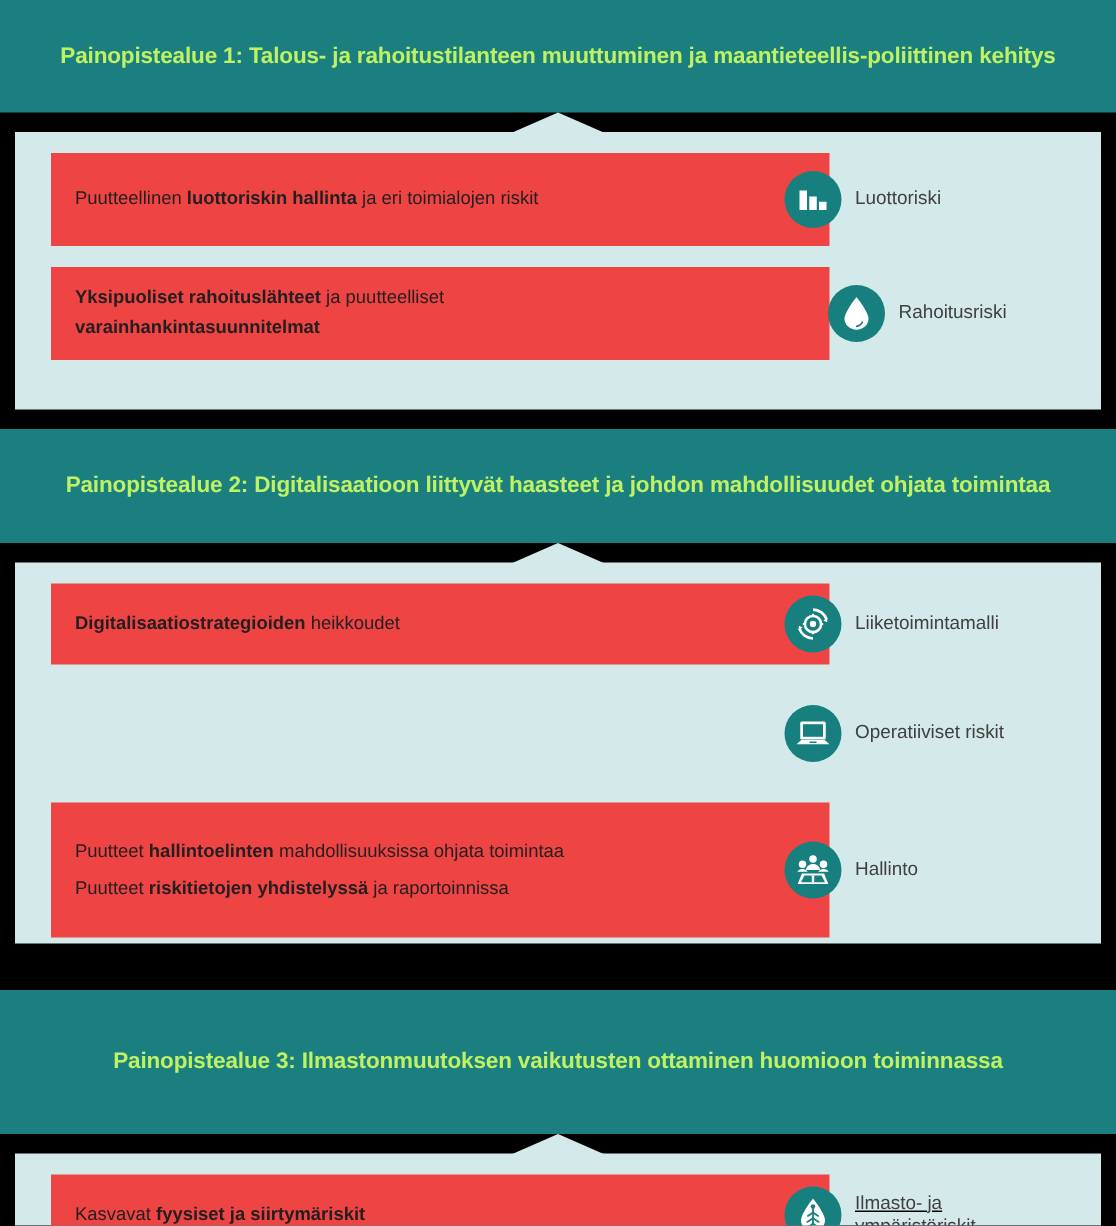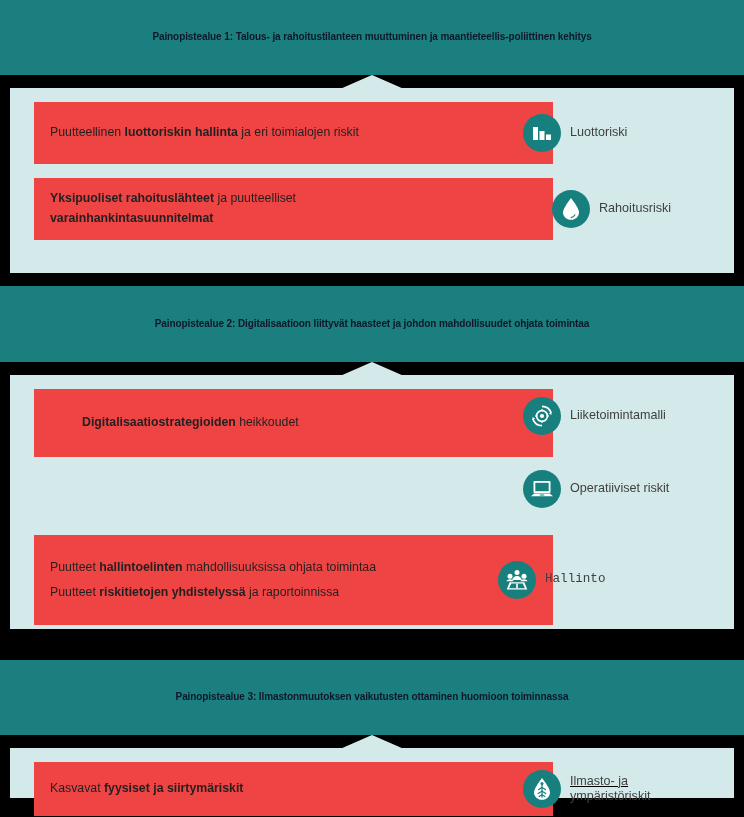--- a/index.html
+++ b/index.html
@@ -17,27 +17,27 @@
     background: #000000;
   }
 
   
   .section { position: absolute; left: 0; width: 744px; }
 
   
   .band {
     width: 744px;
     background: #1b7f7f;
-    color: #0f172a;
+    color: #bef264;
     display: flex;
     align-items: center;
     justify-content: center;
     text-align: center;
     font-weight: bold;
-    font-size: 10px;
+    font-size: 15px;
     line-height: 1.45;
     letter-spacing: -0.1px;
     padding: 0 40px;
   }
 
   
   .panel-wrap { position: relative; width: 744px; }
   .panel {
     position: absolute;
     left: 10px;
@@ -154,21 +154,21 @@
   </div>
 
   <div class="section" style="top:286px;">
     <div class="band" style="height:76px;">
       <span>Painopistealue 2: Digitalisaatioon liittyvät haasteet ja johdon mahdollisuudet ohjata toimintaa</span>
     </div>
     <div class="panel-wrap" style="height:267px;">
       <div class="notch"></div>
       <div class="panel">
 
-        <div class="card" style="top:14px; height:68px;padding-left:32px;">
+        <div class="card" style="top:14px; height:54px;">
           <div class="card-text">
             <span class="card-line"><b>Digitalisaatiostrategioiden</b> heikkoudet</span>
           </div>
         </div>
 
 
         <div class="card" style="top:160px; height:90px;">
           <div class="card-text">
             <span class="card-line">Puutteet <b>hallintoelinten</b> mahdollisuuksissa ohjata toimintaa</span>
             <span class="card-line" style="margin-top:5px;">Puutteet <b>riskitietojen yhdistelyssä</b> ja raportoinnissa</span>
@@ -200,21 +200,21 @@
             <svg width="24" height="20" viewBox="0 0 24 20" aria-hidden="true">
               <rect x="3.5" y="2" width="17" height="12" rx="1" fill="#ffffff"></rect>
               <rect x="5.3" y="3.8" width="13.4" height="8.4" fill="#17807f"></rect>
               <path d="M1 17.2 L4.2 14.4 L19.8 14.4 L23 17.2 Z" fill="#ffffff"></path>
               <rect x="9.6" y="15.4" width="4.8" height="1.0" rx="0.5" fill="#17807f"></rect>
             </svg>
           </span>
           <span class="icon-label">Operatiiviset riskit</span>
         </div>
 
-        <div class="icon-row" style="left:488px; top:186px;font-family:Liberation Mono, monospace;">
+        <div class="icon-row" style="left:513px; top:186px;">
           <span class="icon-badge">
             <svg width="24" height="22" viewBox="0 0 24 22" aria-hidden="true">
               <circle cx="12" cy="3.6" r="2.5" fill="#ffffff"></circle>
               <circle cx="5.0" cy="7.2" r="2.5" fill="#ffffff"></circle>
               <circle cx="19.0" cy="7.2" r="2.5" fill="#ffffff"></circle>
               <path d="M12 7.0 C14.6 7.0 16.3 8.7 16.8 11.0 L7.2 11.0 C7.7 8.7 9.4 7.0 12 7.0 Z" fill="#ffffff"></path>
               <path d="M5.0 10.3 C6.6 10.3 7.8 11.0 8.5 12.2 L1.5 12.2 C2.2 11.0 3.4 10.3 5.0 10.3 Z" fill="#ffffff"></path>
               <path d="M19.0 10.3 C20.6 10.3 21.8 11.0 22.5 12.2 L15.5 12.2 C16.2 11.0 17.4 10.3 19.0 10.3 Z" fill="#ffffff"></path>
               <path d="M4.6 13.3 L19.4 13.3 L22.2 20.4 L1.8 20.4 Z" fill="#ffffff"></path>
               <path d="M6.3 14.6 L17.7 14.6 L20.0 19.2 L4.0 19.2 Z" fill="#17807f"></path>
@@ -222,21 +222,21 @@
             </svg>
           </span>
           <span class="icon-label">Hallinto</span>
         </div>
 
       </div>
     </div>
   </div>
 
   <div class="section" style="top:660px;">
-    <div class="band" style="height:75px;">
+    <div class="band" style="height:96px;">
       <span>Painopistealue 3: Ilmastonmuutoksen vaikutusten ottaminen huomioon toiminnassa</span>
     </div>
     <div class="panel-wrap" style="height:63px;">
       <div class="notch"></div>
       <div class="panel">
 
         <div class="card" style="top:14px; height:54px;">
           <div class="card-text">
             <span class="card-line">Kasvavat <b>fyysiset ja siirtymäriskit</b></span>
           </div>

